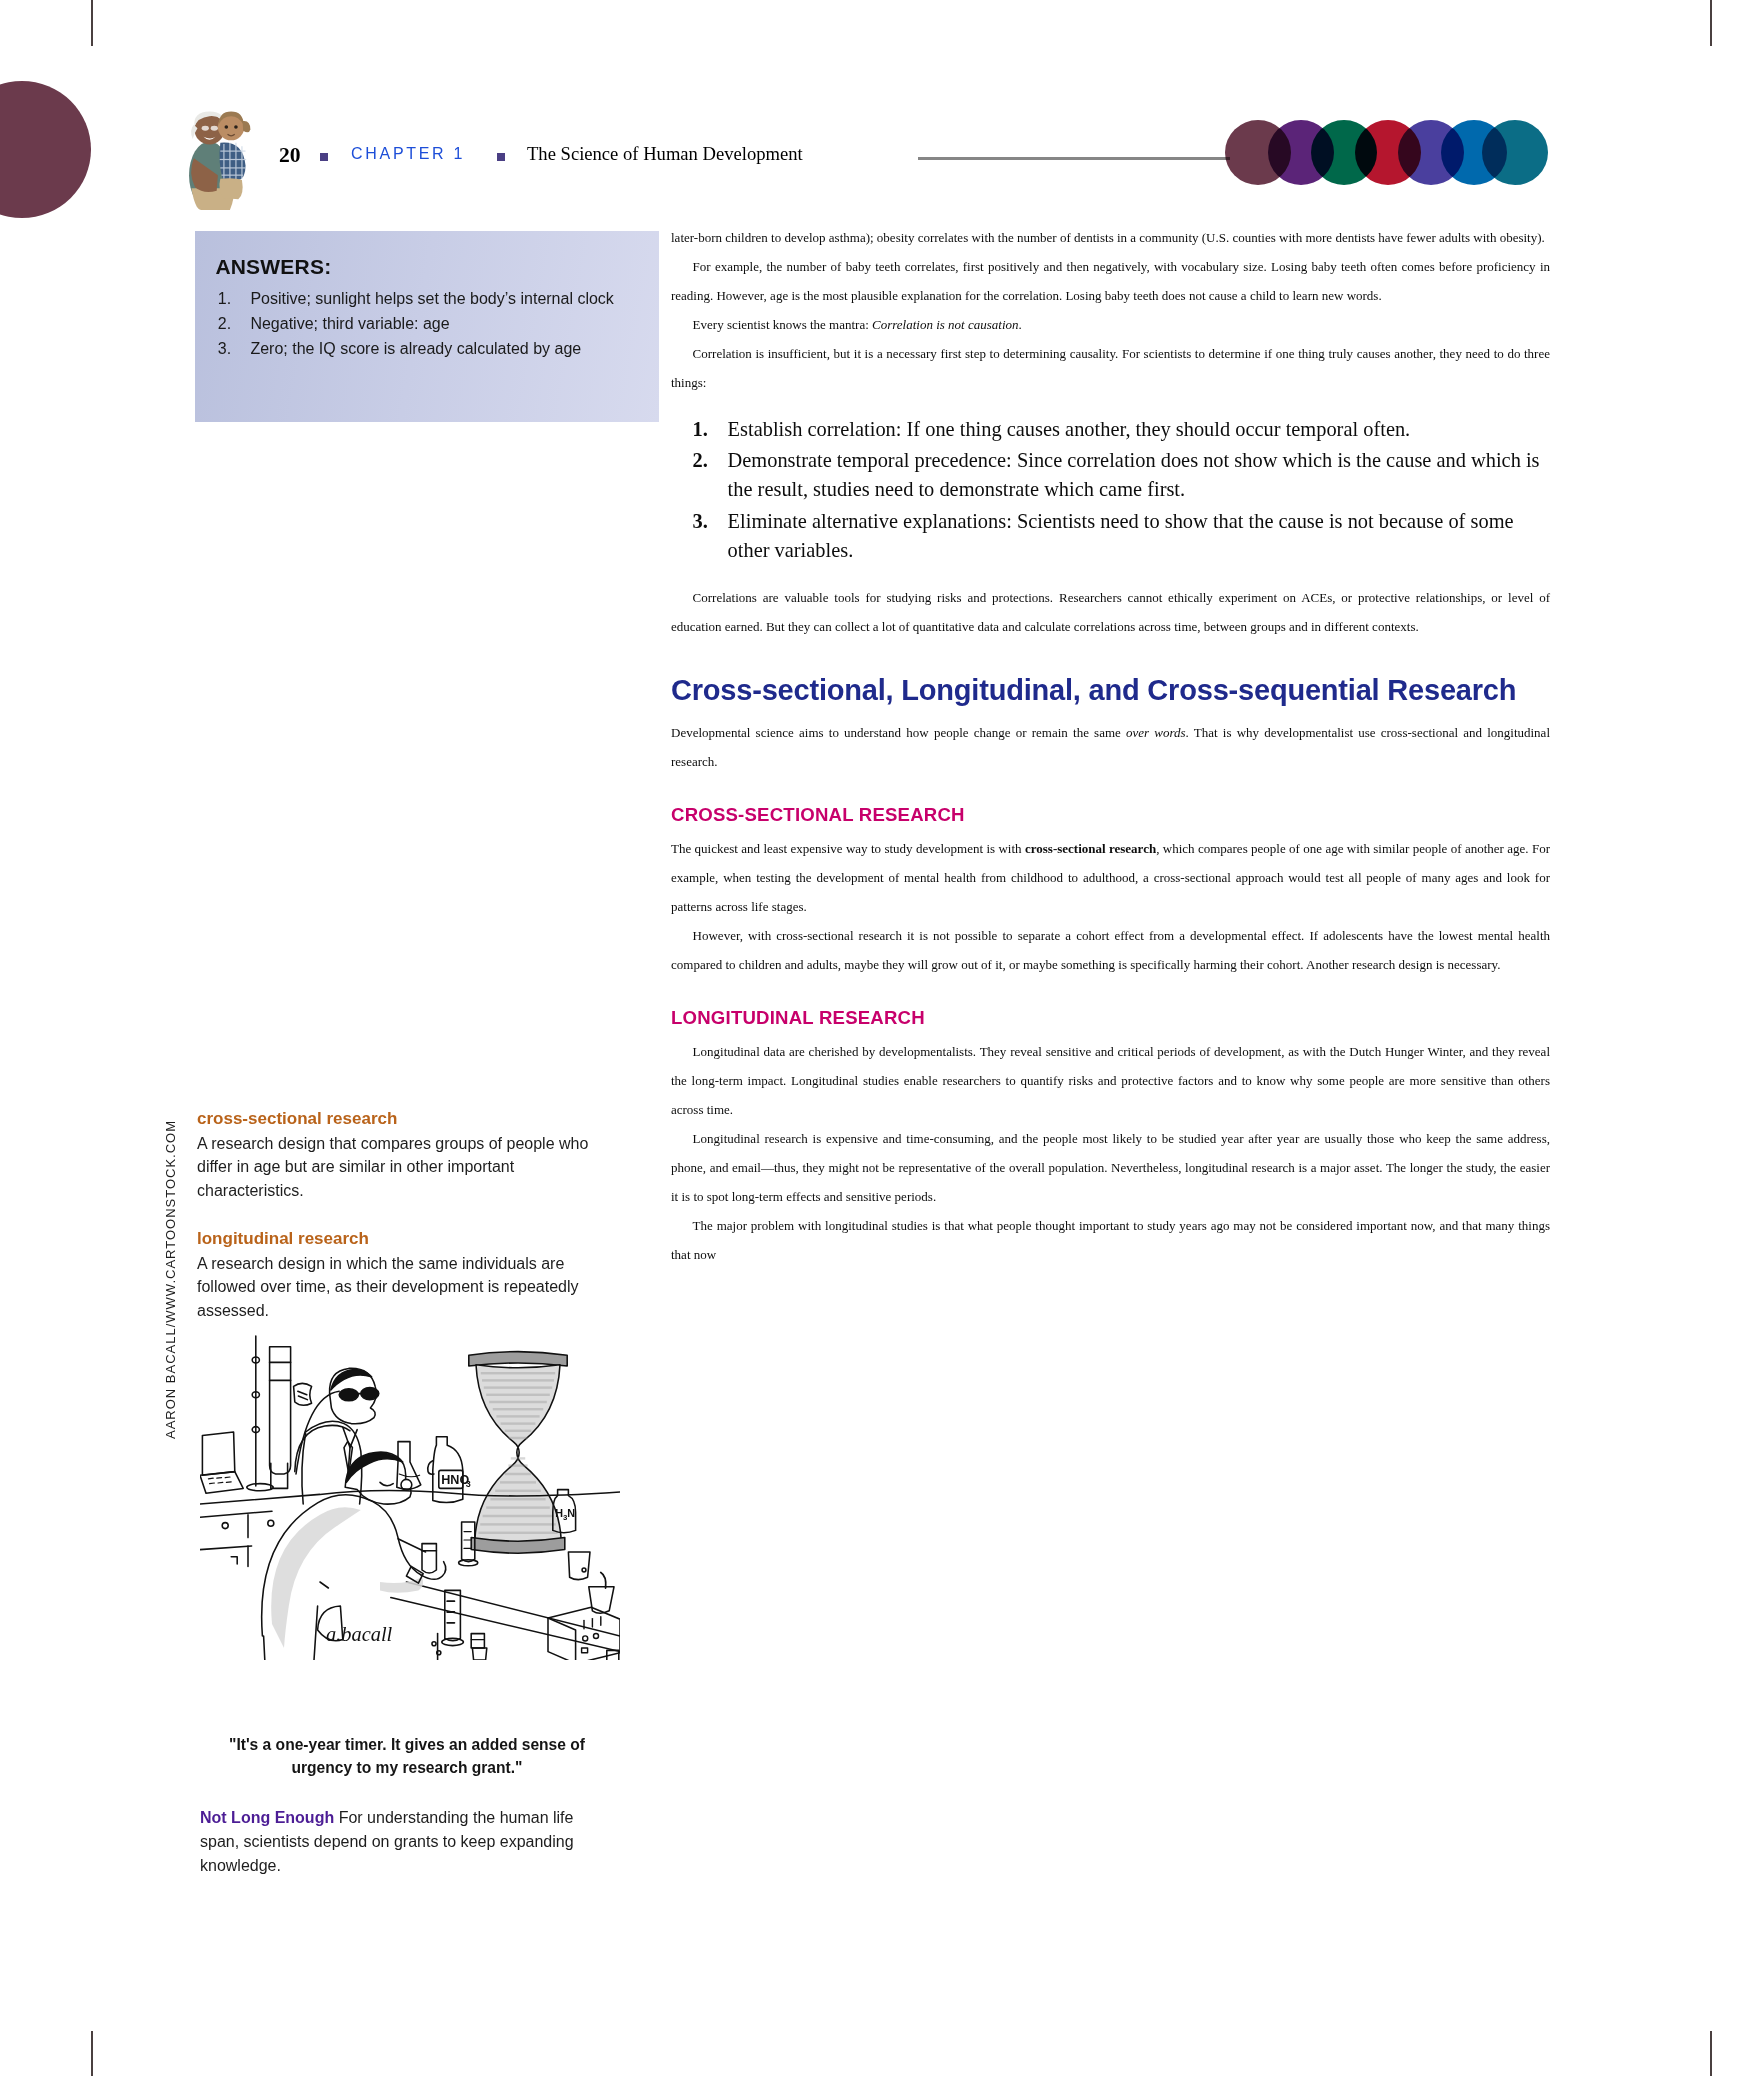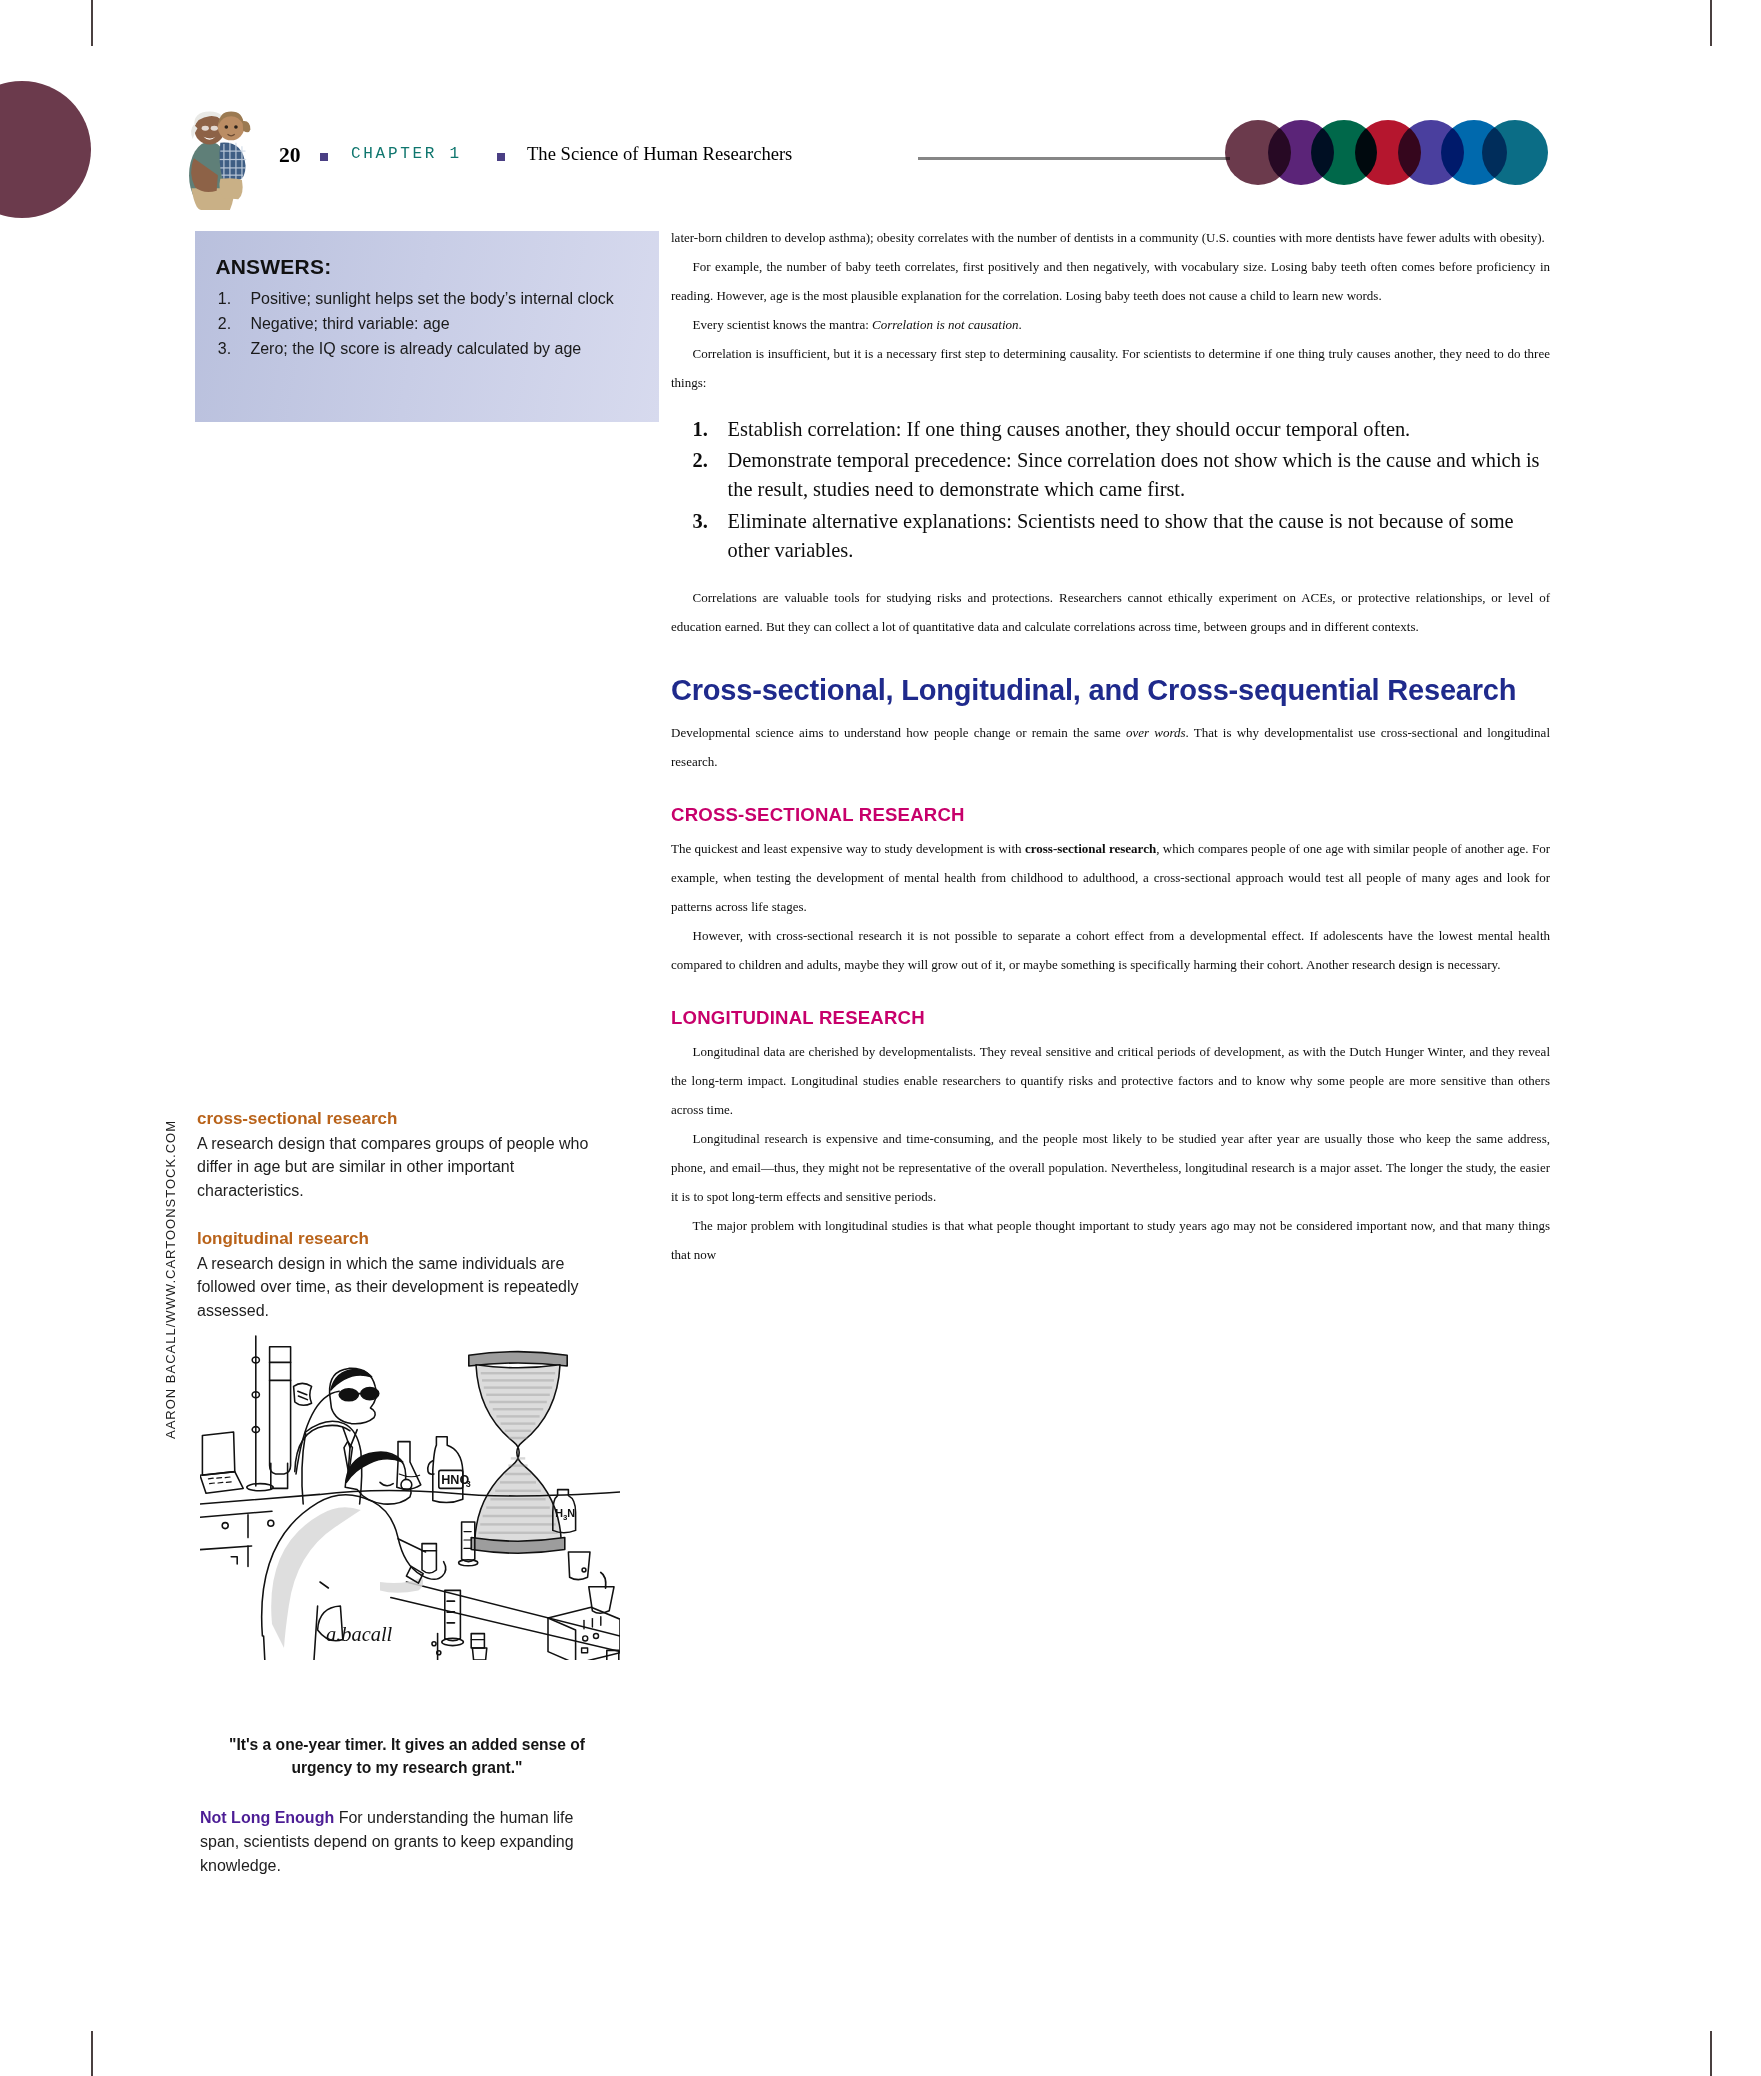--- a/index.html
+++ b/index.html
@@ -66,24 +66,24 @@
     width: 7.8px; height: 7.8px;
     background: #4a3f84;
     top: 153px;
   }
   .sqr.one { left: 300px; }
   .sqr.two { left: 477px; }
 
   .chapter-label {
     position: absolute;
     left: 331px; top: 145px;
-    font-family: Liberation Mono, monospace;
+    font-family: Liberation Sans, sans-serif;
     font-size: 16px;
     letter-spacing: 2.7px;
-    color: #0f766e;
+    color: #1d4ed8;
   }
   .chapter-title {
     position: absolute;
     left: 507px; top: 143px;
     font-family: "Liberation Serif", serif;
     font-size: 18.6px;
     color: #000;
   }
   .header-rule {
     position: absolute;
@@ -309,21 +309,21 @@
         <circle cx="72" cy="40" r="3" fill="#2a211a"></circle>
         <circle cx="88" cy="40" r="3" fill="#2a211a"></circle>
         <path d="M74 52 Q80 57 86 52" stroke="#6a4a33" stroke-width="2" fill="none"></path>
       </svg>
     </div>
 
     <div class="folio">20</div>
     <div class="sqr one"></div>
     <div class="chapter-label">CHAPTER 1</div>
     <div class="sqr two"></div>
-    <div class="chapter-title">The Science of Human Researchers</div>
+    <div class="chapter-title">The Science of Human Development</div>
     <div class="header-rule"></div>
 
     <div class="circle-row">
       <span style="left:0px;   background:#6b3a4c;"></span>
       <span style="left:43px;  background:#5b2478;"></span>
       <span style="left:86px; background:#00684a;"></span>
       <span style="left:130px; background:#b5162e;"></span>
       <span style="left:173px; background:#4a3f9e;"></span>
       <span style="left:216px; background:#0069ad;"></span>
       <span style="left:257px; background:#0b6d86;"></span>

